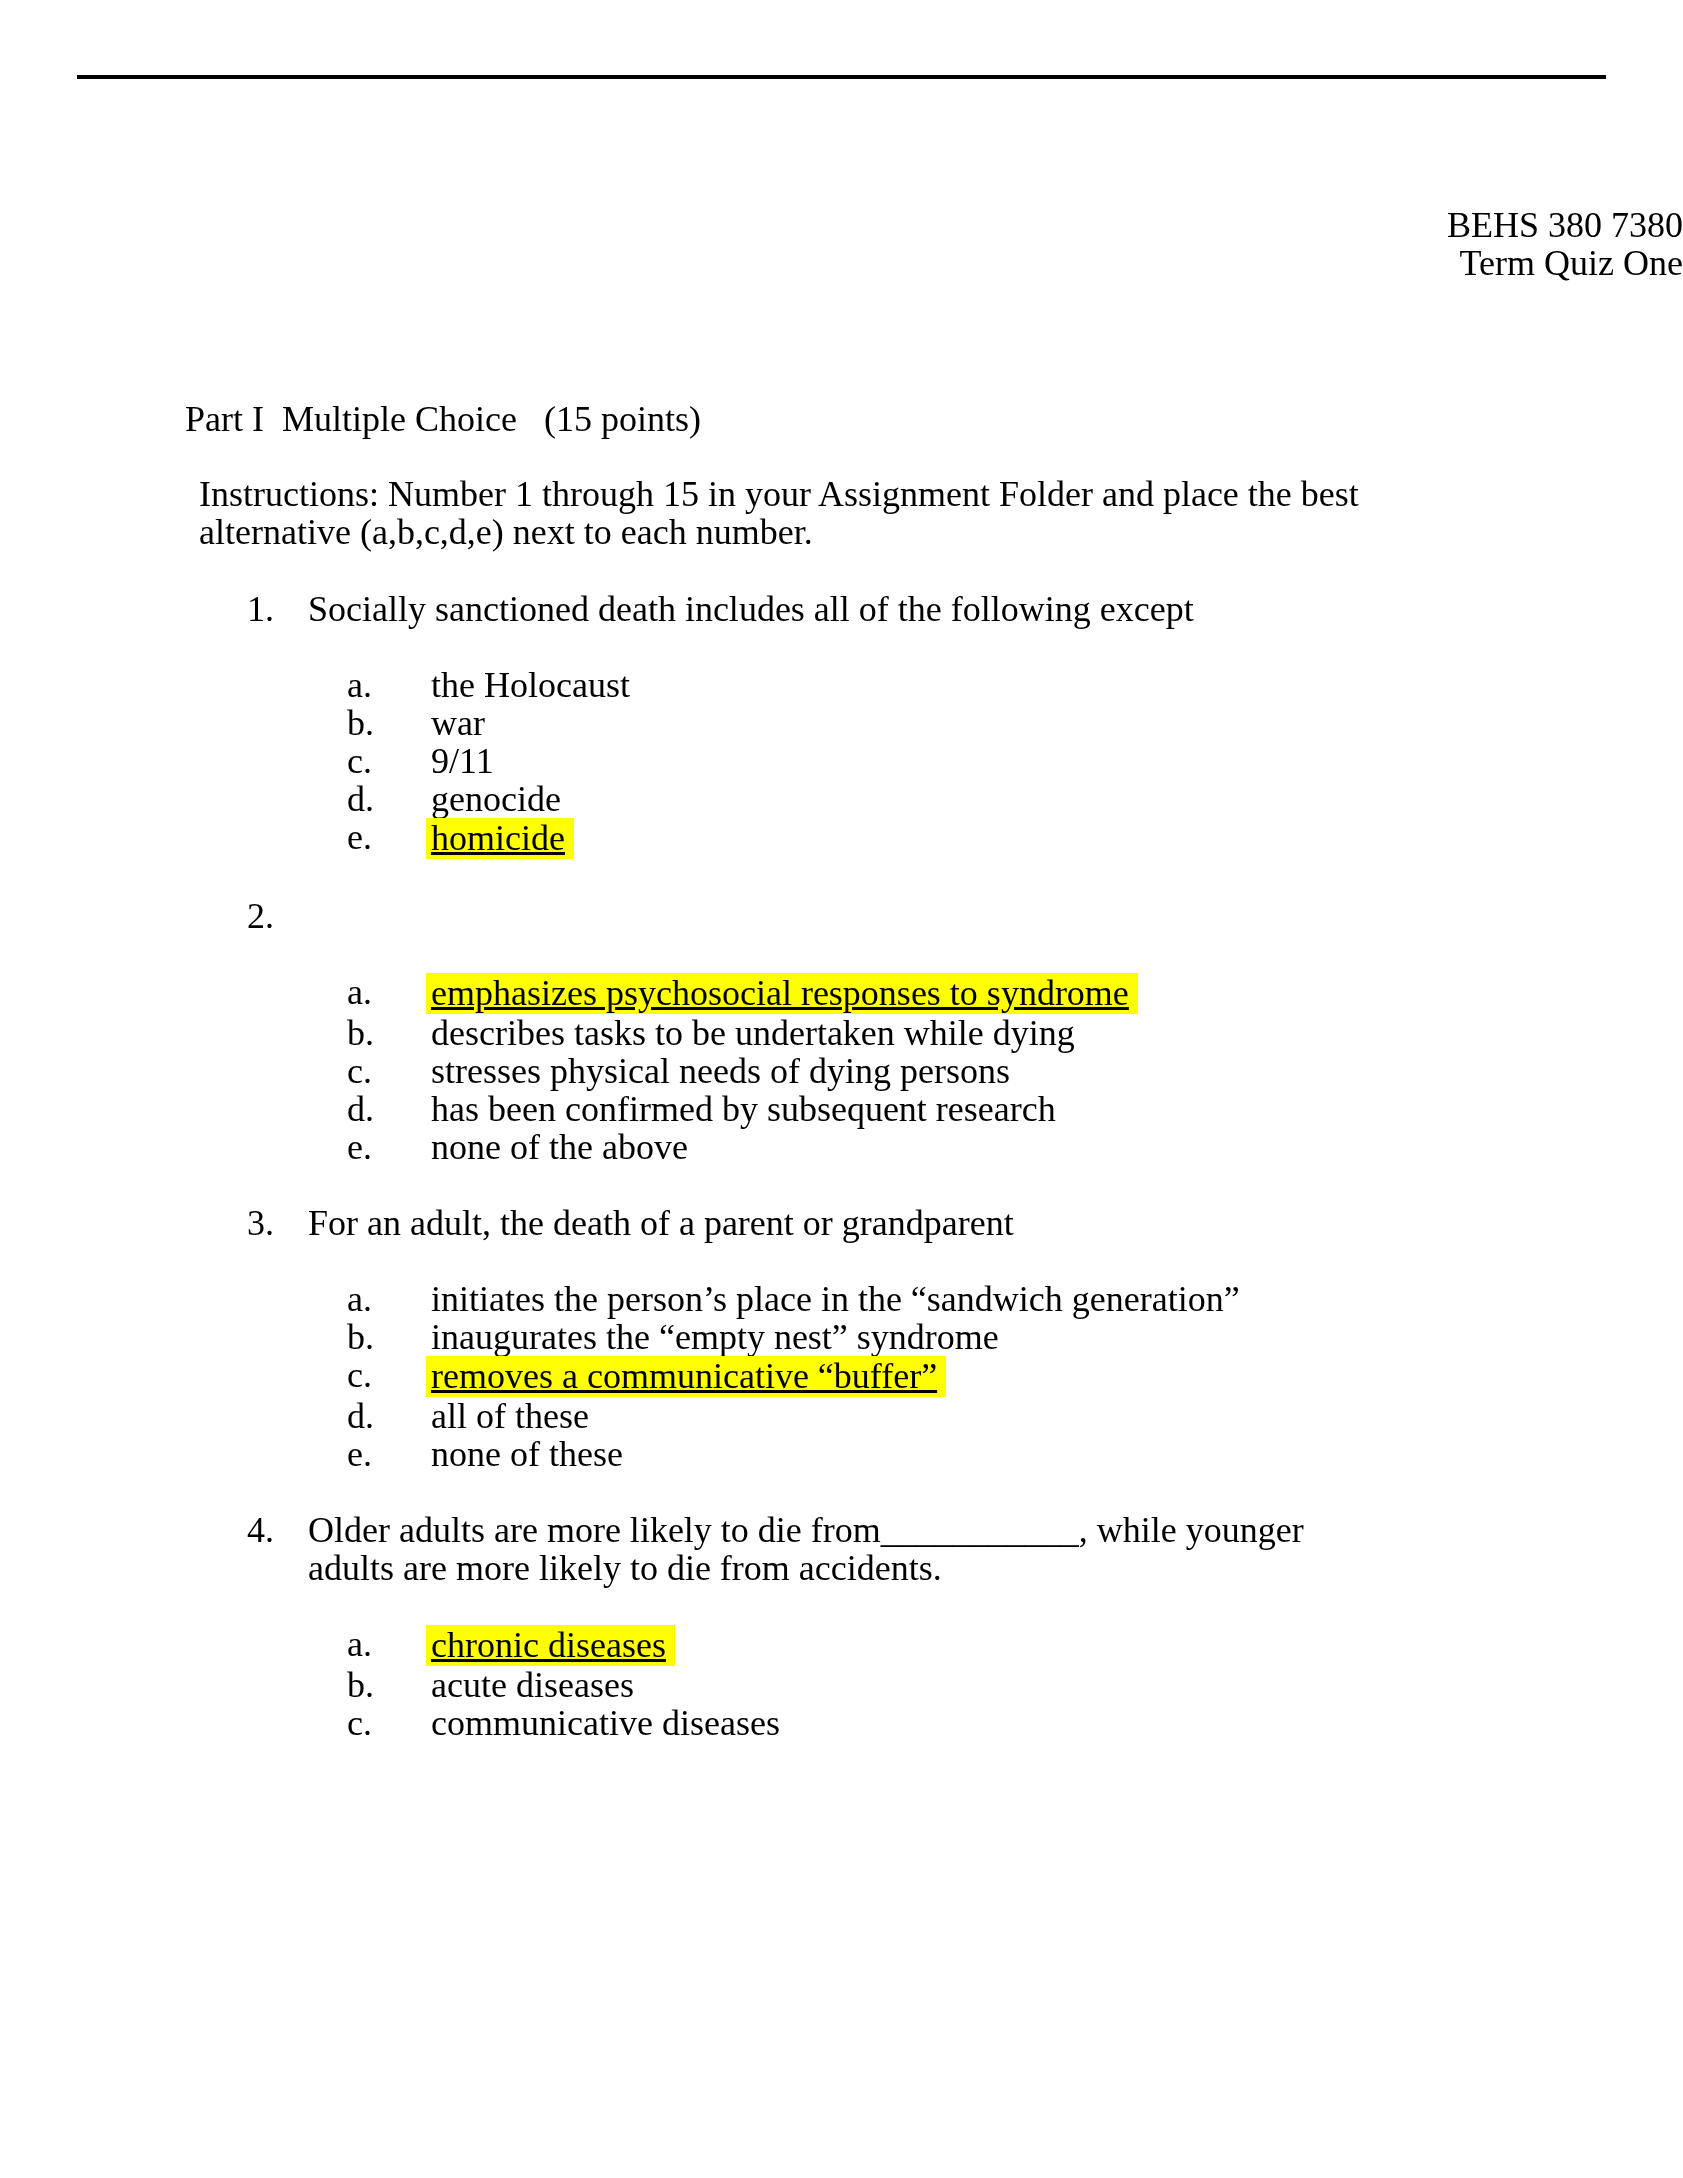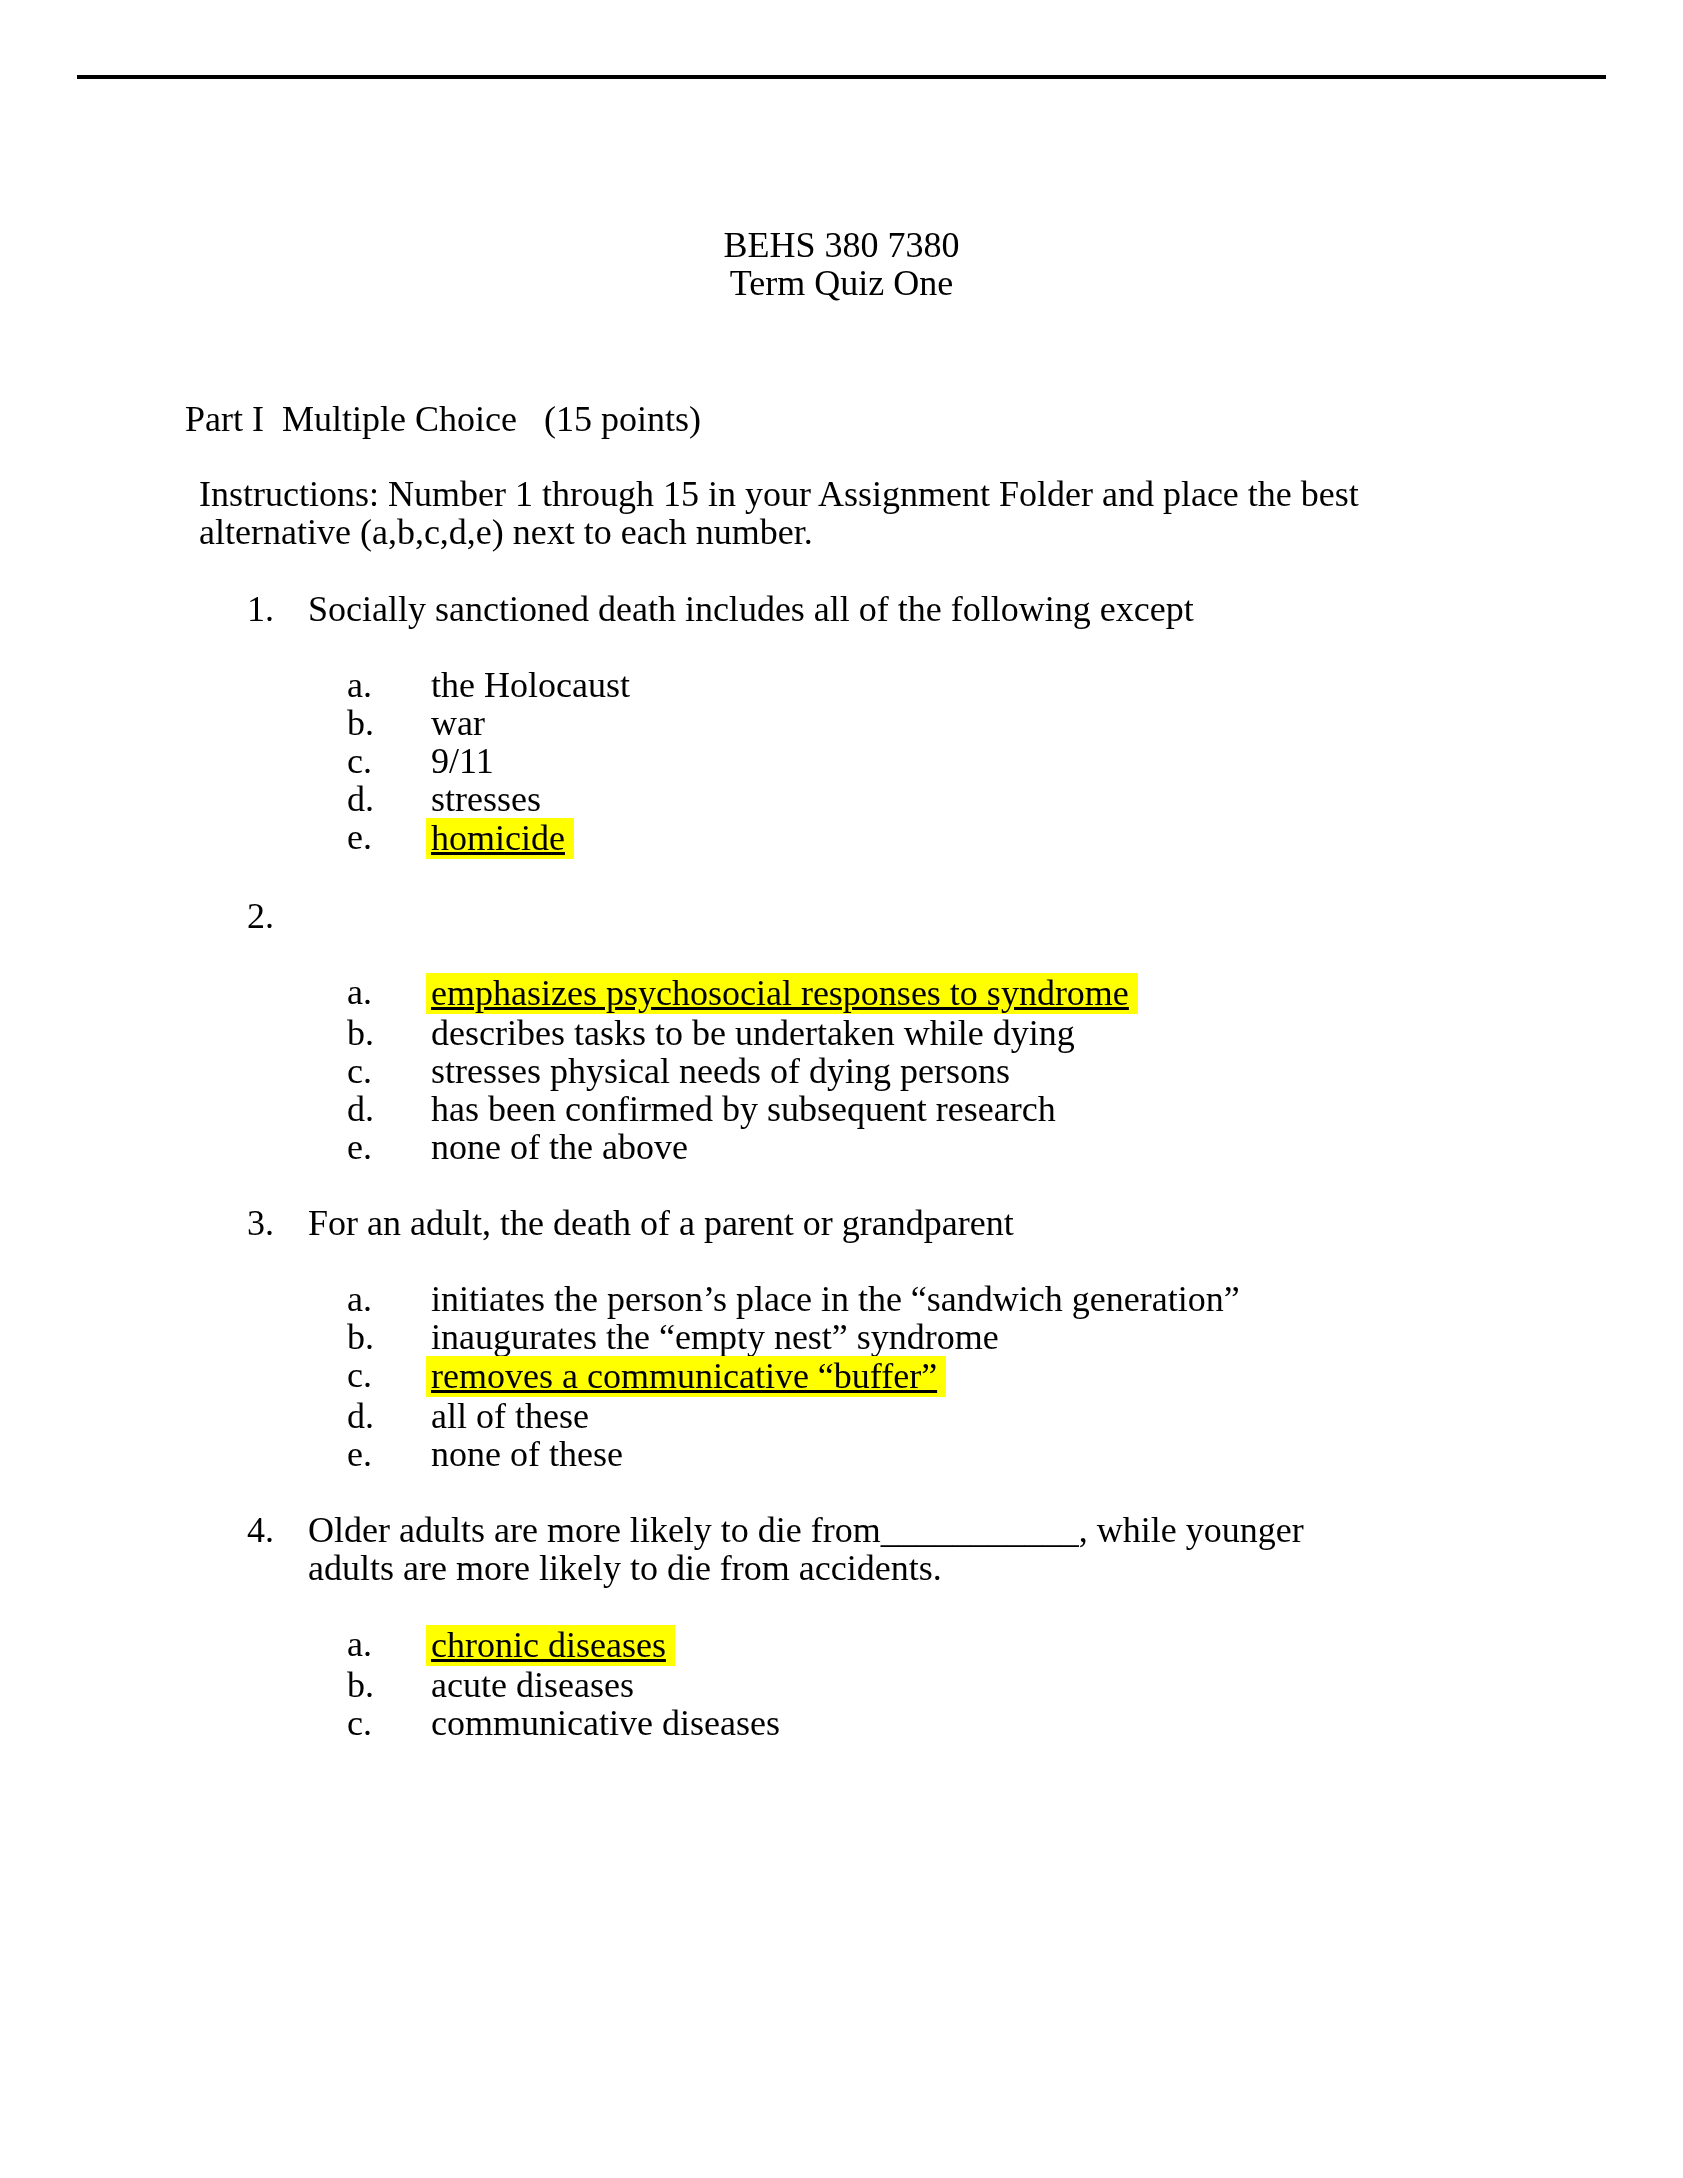--- a/index.html
+++ b/index.html
@@ -17,24 +17,24 @@
   .rule {
     position: absolute;
     left: 77px;
     top: 75px;
     width: 1529px;
     height: 4px;
     background: #000000;
   }
   .header {
     position: absolute;
-    top: 226px;
+    top: 206px;
     left: 0;
     width: 100%;
-    text-align: center;
+    text-align: right;
   }
   .section-heading {
     position: absolute;
     top: 400px;
     left: 185px;
     white-space: pre;
   }
   .instructions {
     position: absolute;
     top: 475px;
@@ -91,21 +91,21 @@
           <div class="opt">
             <span class="oletter">b.</span>
             <span class="otext">war</span>
           </div>
           <div class="opt">
             <span class="oletter">c.</span>
             <span class="otext">9/11</span>
           </div>
           <div class="opt">
             <span class="oletter">d.</span>
-            <span class="otext">stresses</span>
+            <span class="otext">genocide</span>
           </div>
           <div class="opt">
             <span class="oletter">e.</span>
             <span class="otext hl">homicide</span>
           </div>
         </div>
     </div>
 
     <div class="q">
       <div class="qrow">

